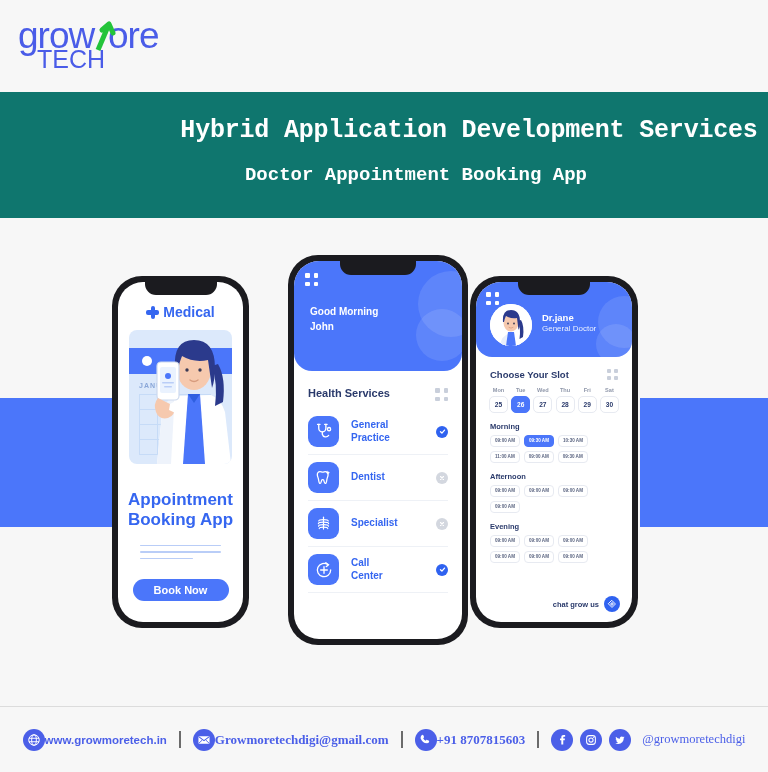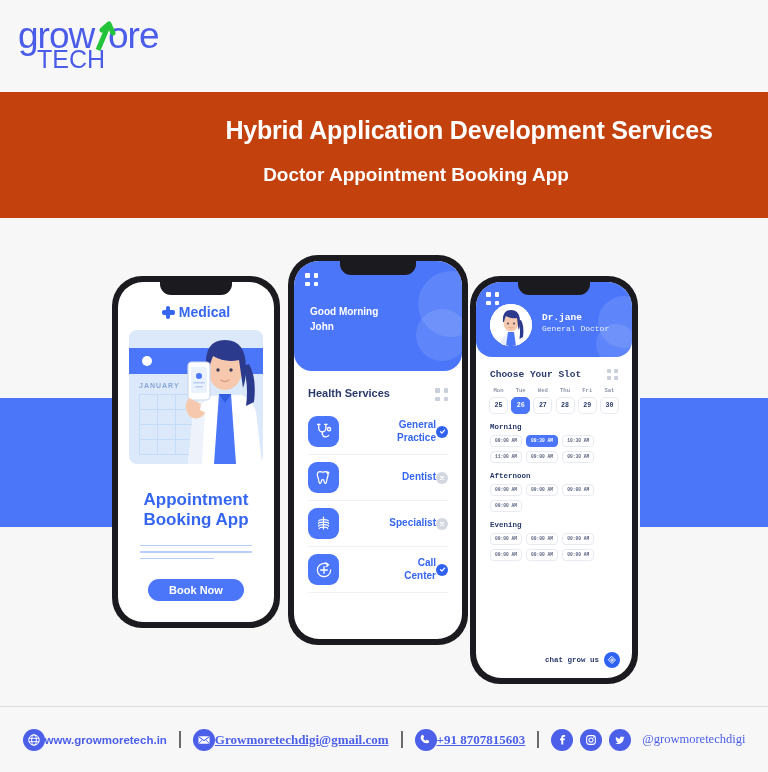--- a/index.html
+++ b/index.html
@@ -10,21 +10,22 @@
     position:relative; overflow:hidden;
   }
 
   
   .logo-wrap { position:absolute; left:10px; top:6px; width:190px; height:70px;text-align:right; }
   .logo-svg { width:190px; height:70px; }
 
   
   .banner {
     position:absolute; left:0; top:92px; width:768px; height:126px;
-    background:#c2410c;
+    background:#0f766e;
+    font-family:Liberation Mono, monospace;
   }
   .banner-title {
     position:absolute; left:0; right:0; top:24px;
     text-align:center; color:#ffffff;
     font-size:25px; font-weight:bold; letter-spacing:-0.2px;
     padding-left:170px;
   }
   .banner-sub {
     position:absolute; left:0; right:0; top:72px;
     text-align:center; color:#ffffff;
@@ -40,21 +41,21 @@
   
   .phone { position:absolute; background:#1b1b1f; border-radius:30px; padding:6px; }
   .phone-screen { width:100%; height:100%; background:#ffffff; border-radius:25px; overflow:hidden; position:relative; }
   .notch {
     position:absolute; left:50%; transform:translateX(-50%); top:0;
     background:#1b1b1f; border-bottom-left-radius:11px; border-bottom-right-radius:11px;
     z-index:6;
   }
 
   
-  .phone-left { left:112px; top:276px; width:168px; height:352px; }
+  .phone-left { left:112px; top:276px; width:137px; height:352px; }
   .phone-left .notch { width:72px; height:13px; }
   .pl-head { text-align:center; margin-top:22px; font-size:14px; font-weight:bold; color:#3566f0; }
   .pl-cross { display:inline-block; position:relative; width:13px; height:13px; vertical-align:-2px; margin-right:4px; }
   .pl-cross::before, .pl-cross::after { content:""; position:absolute; background:#3566f0; border-radius:2px; }
   .pl-cross::before { left:4.4px; top:0; width:4.2px; height:13px; }
   .pl-cross::after  { top:4.4px; left:0; height:4.2px; width:13px; }
 
   .illus {
     position:relative; margin:10px 11px 0 11px; height:134px;
     background:#dce9fb; border-radius:8px; overflow:hidden;
@@ -83,30 +84,30 @@
   .hero-blob { position:absolute; border-radius:50%; background:rgba(255,255,255,0.11); }
   .grid-dots { position:absolute; width:13px; height:13px; }
   .grid-dots i { position:absolute; width:4.5px; height:4.5px; border-radius:1px; background:#ffffff; }
   .grid-dots.gray i { background:#c9cfdb; }
   .greet { position:absolute; left:16px; top:44px; color:#fff; font-size:10px; font-weight:bold; line-height:1.45; }
   .pc-sect { margin:16px 14px 0 14px; position:relative; }
   .pc-sect-title { font-size:11px; font-weight:bold; color:#2a3a6b; }
   .svc-list { margin:10px 14px 0 14px; }
   .svc {
     display:flex; align-items:center; padding:7px 0;
-    border-bottom:1px solid #eef1f6; cursor:pointer;text-align:right;
+    border-bottom:1px solid #eef1f6; cursor:pointer;
   }
   .svc-ico { width:31px; height:31px; border-radius:9px; background:#4b76fa; flex:none; display:flex; align-items:center; justify-content:center; }
   .svc-label { flex:1; margin-left:12px; font-size:10px; font-weight:bold; color:#3566f0; line-height:1.25; }
   .badge { width:12px; height:12px; border-radius:50%; flex:none; display:flex; align-items:center; justify-content:center; }
   .badge.on  { background:#2f62f0; }
   .badge.off { background:#d3d7df; }
 
   
-  .phone-right { left:470px; top:276px; width:168px; height:408px;font-family:Liberation Mono, monospace; }
+  .phone-right { left:470px; top:276px; width:168px; height:352px; }
   .phone-right .notch { width:72px; height:13px; }
   .pr-hero { position:relative; background:#4b76fa; height:75px; border-bottom-left-radius:16px; border-bottom-right-radius:16px; overflow:hidden; }
   .avatar { position:absolute; left:14px; top:22px; width:42px; height:42px; border-radius:50%; background:#fff; overflow:hidden; }
   .doc-name { position:absolute; left:66px; top:30px; color:#fff; font-size:9.5px; font-weight:bold; }
   .doc-role { position:absolute; left:66px; top:42px; color:#eaf0ff; font-size:8px; }
   .slot-head { margin:12px 14px 0 14px; position:relative; }
   .slot-title { font-size:9.5px; font-weight:bold; color:#2a3a6b; }
   .days { display:flex; justify-content:space-between; margin:7px 13px 0 13px; }
   .day { text-align:center; width:19px; cursor:pointer; }
   .day-name { font-size:5.6px; font-weight:bold; color:#8f97aa; }
@@ -131,21 +132,21 @@
 
   
   .footer-rule { position:absolute; left:0; top:706px; width:768px; height:1px; background:#dcdcdc; }
   .footer {
     position:absolute; left:0; top:707px; width:768px; height:65px;
     display:flex; align-items:center; justify-content:center; gap:7px;
   }
   .fitem { display:flex; align-items:center; }
   .fcircle { width:22px; height:22px; border-radius:50%; background:#4b5fe8; display:flex; align-items:center; justify-content:center; flex:none; }
   .ftext { font-size:11.5px; font-weight:bold; color:#4b5fe8; white-space:nowrap; }
-  .ftext.serif { font-family:"Liberation Serif", serif; font-size:13px; font-weight:bold;text-decoration:underline; }
+  .ftext.serif { font-family:"Liberation Serif", serif; font-size:13px; font-weight:bold; }
   .fdiv { width:2px; height:17px; background:#6b6b6b; margin:0 5px; }
   .fsoc { display:flex; align-items:center; gap:7px; }
   .fhandle { font-family:"Liberation Serif", serif; font-size:12.5px; color:#4b5fe8; margin-left:4px; white-space:nowrap; }
 </style>
 </head>
 <body>
 
 <div class="logo-wrap">
   <svg class="logo-svg" viewBox="0 0 190 70">
     <text x="8" y="42" font-family="Liberation Sans, sans-serif" font-size="37" font-weight="500" fill="#4a5ce8" letter-spacing="-1">grow</text>

